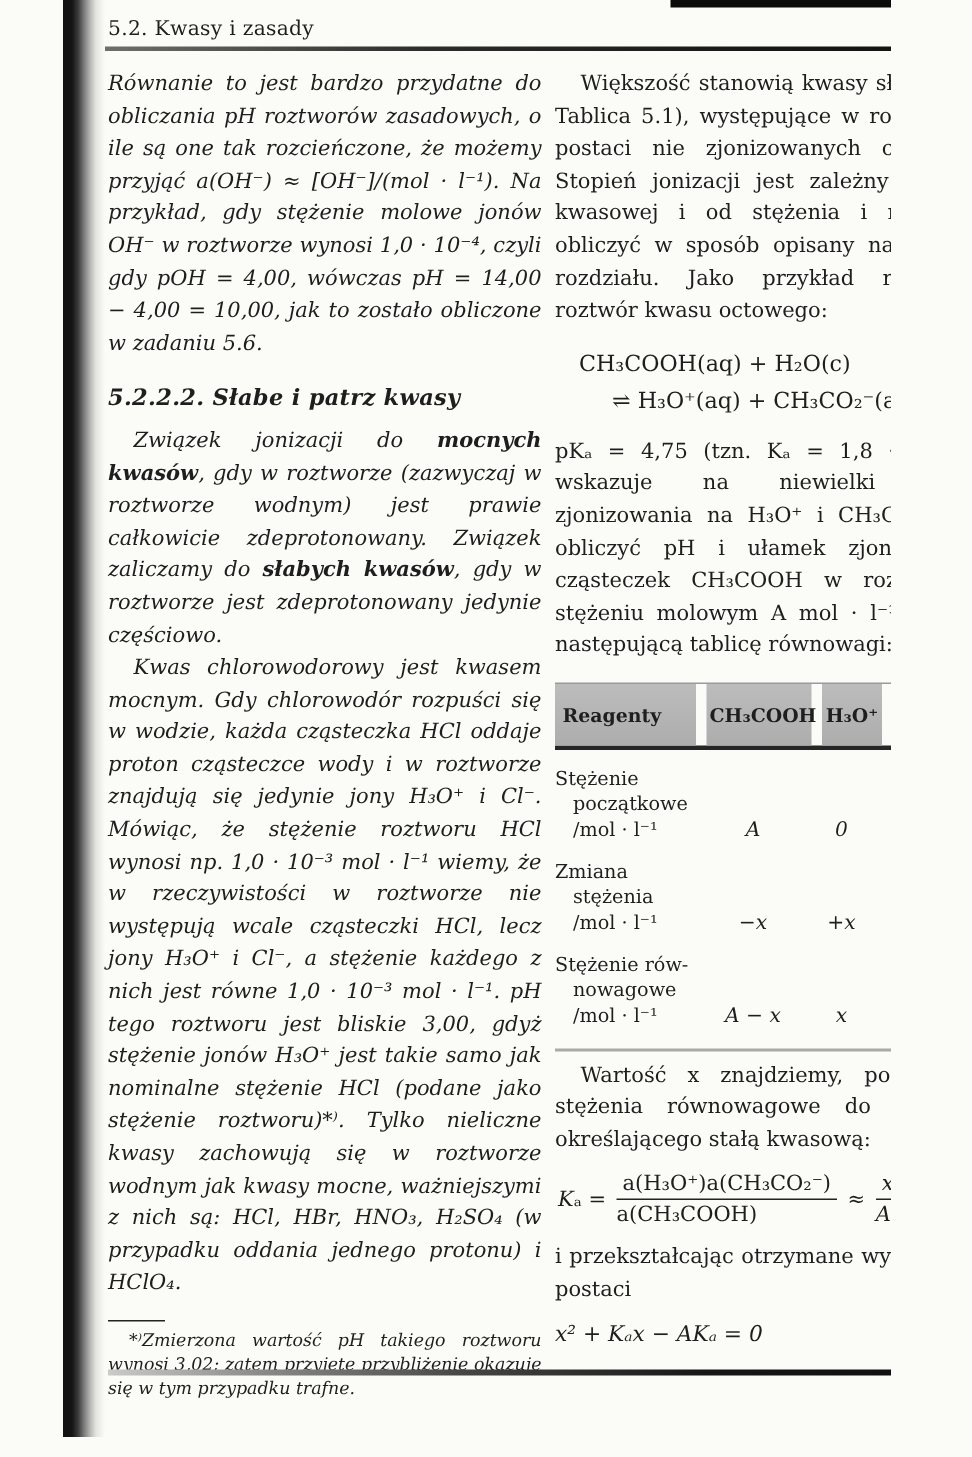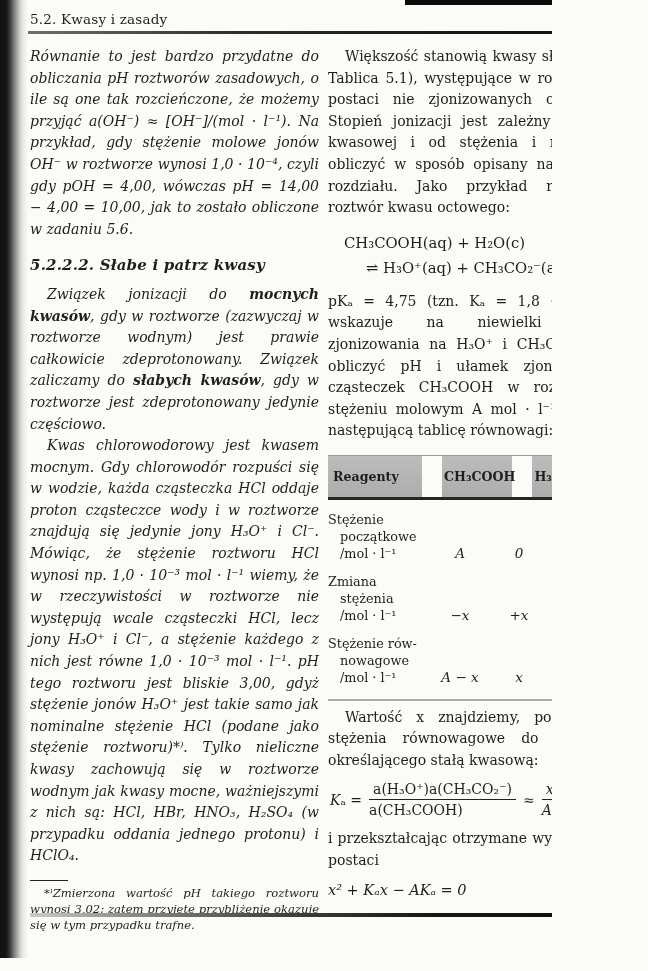--- a/index.html
+++ b/index.html
@@ -1,20 +1,21 @@
 <!DOCTYPE html>
 <html lang="pl"><head>
 <meta charset="utf-8">
 <style>
   html,body { margin:0; padding:0; background:#fbfbf8; }
   .page {
     position:relative; width:552px; height:971px;
     background:#fbfbf8; color:#1e1e1e;
     font-family:"DejaVu Serif","DejaVu Sans",serif;
     overflow:hidden;
+    margin-left:42px;
   }
   
   .gutter {
     position:absolute; left:0; top:0; height:958px; width:28px;
     background:linear-gradient(90deg,#121212 0,#141414 6px,#3a3a3a 10px,#7b7b7b 14px,#b5b5b3 18px,#e4e4e1 22px,rgba(251,251,248,0) 28px);
   }
   .top-edge { position:absolute; top:0; left:405px; right:0; height:5px; background:#0b0b0b; }
   
   .running-header {
     position:absolute; top:11px; left:30px; width:608px;
@@ -40,21 +41,21 @@
   }
   
   .footnote-rule { width:38px; border-top:1.6px solid #222; margin:13px 0 4px 0; }
   .footnote { font-size:11.6px; line-height:16.2px; text-indent:14px; }
   
   .reaction { margin:11px 0 11px 16px; font-size:14.8px; line-height:25px; text-align:left; }
   .reaction .l2 { padding-left:22px; }
   
   .tbl { width:276px; margin:13px 0 0 0; }
   .tbl-head {
-    display:grid; grid-template-columns:94px 70px 40px 1fr; column-gap:20px;
+    display:grid; grid-template-columns:94px 70px 40px 1fr; column-gap:7px;
     border-top:1px solid #9a9a9a;
   }
   .th {
     background:linear-gradient(#bcbcbc,#adadad);
     font-weight:bold; font-size:12.6px; padding:10px 2px 9px 2px; text-align:center;
     white-space:nowrap;
   }
   .th-left { text-align:left; padding-left:5px; }
   .tbl-head-rule { height:3px; background:#262626; }
   .tbl-row { display:grid; grid-template-columns:96px 72px 46px 1fr; margin-top:11px; }

